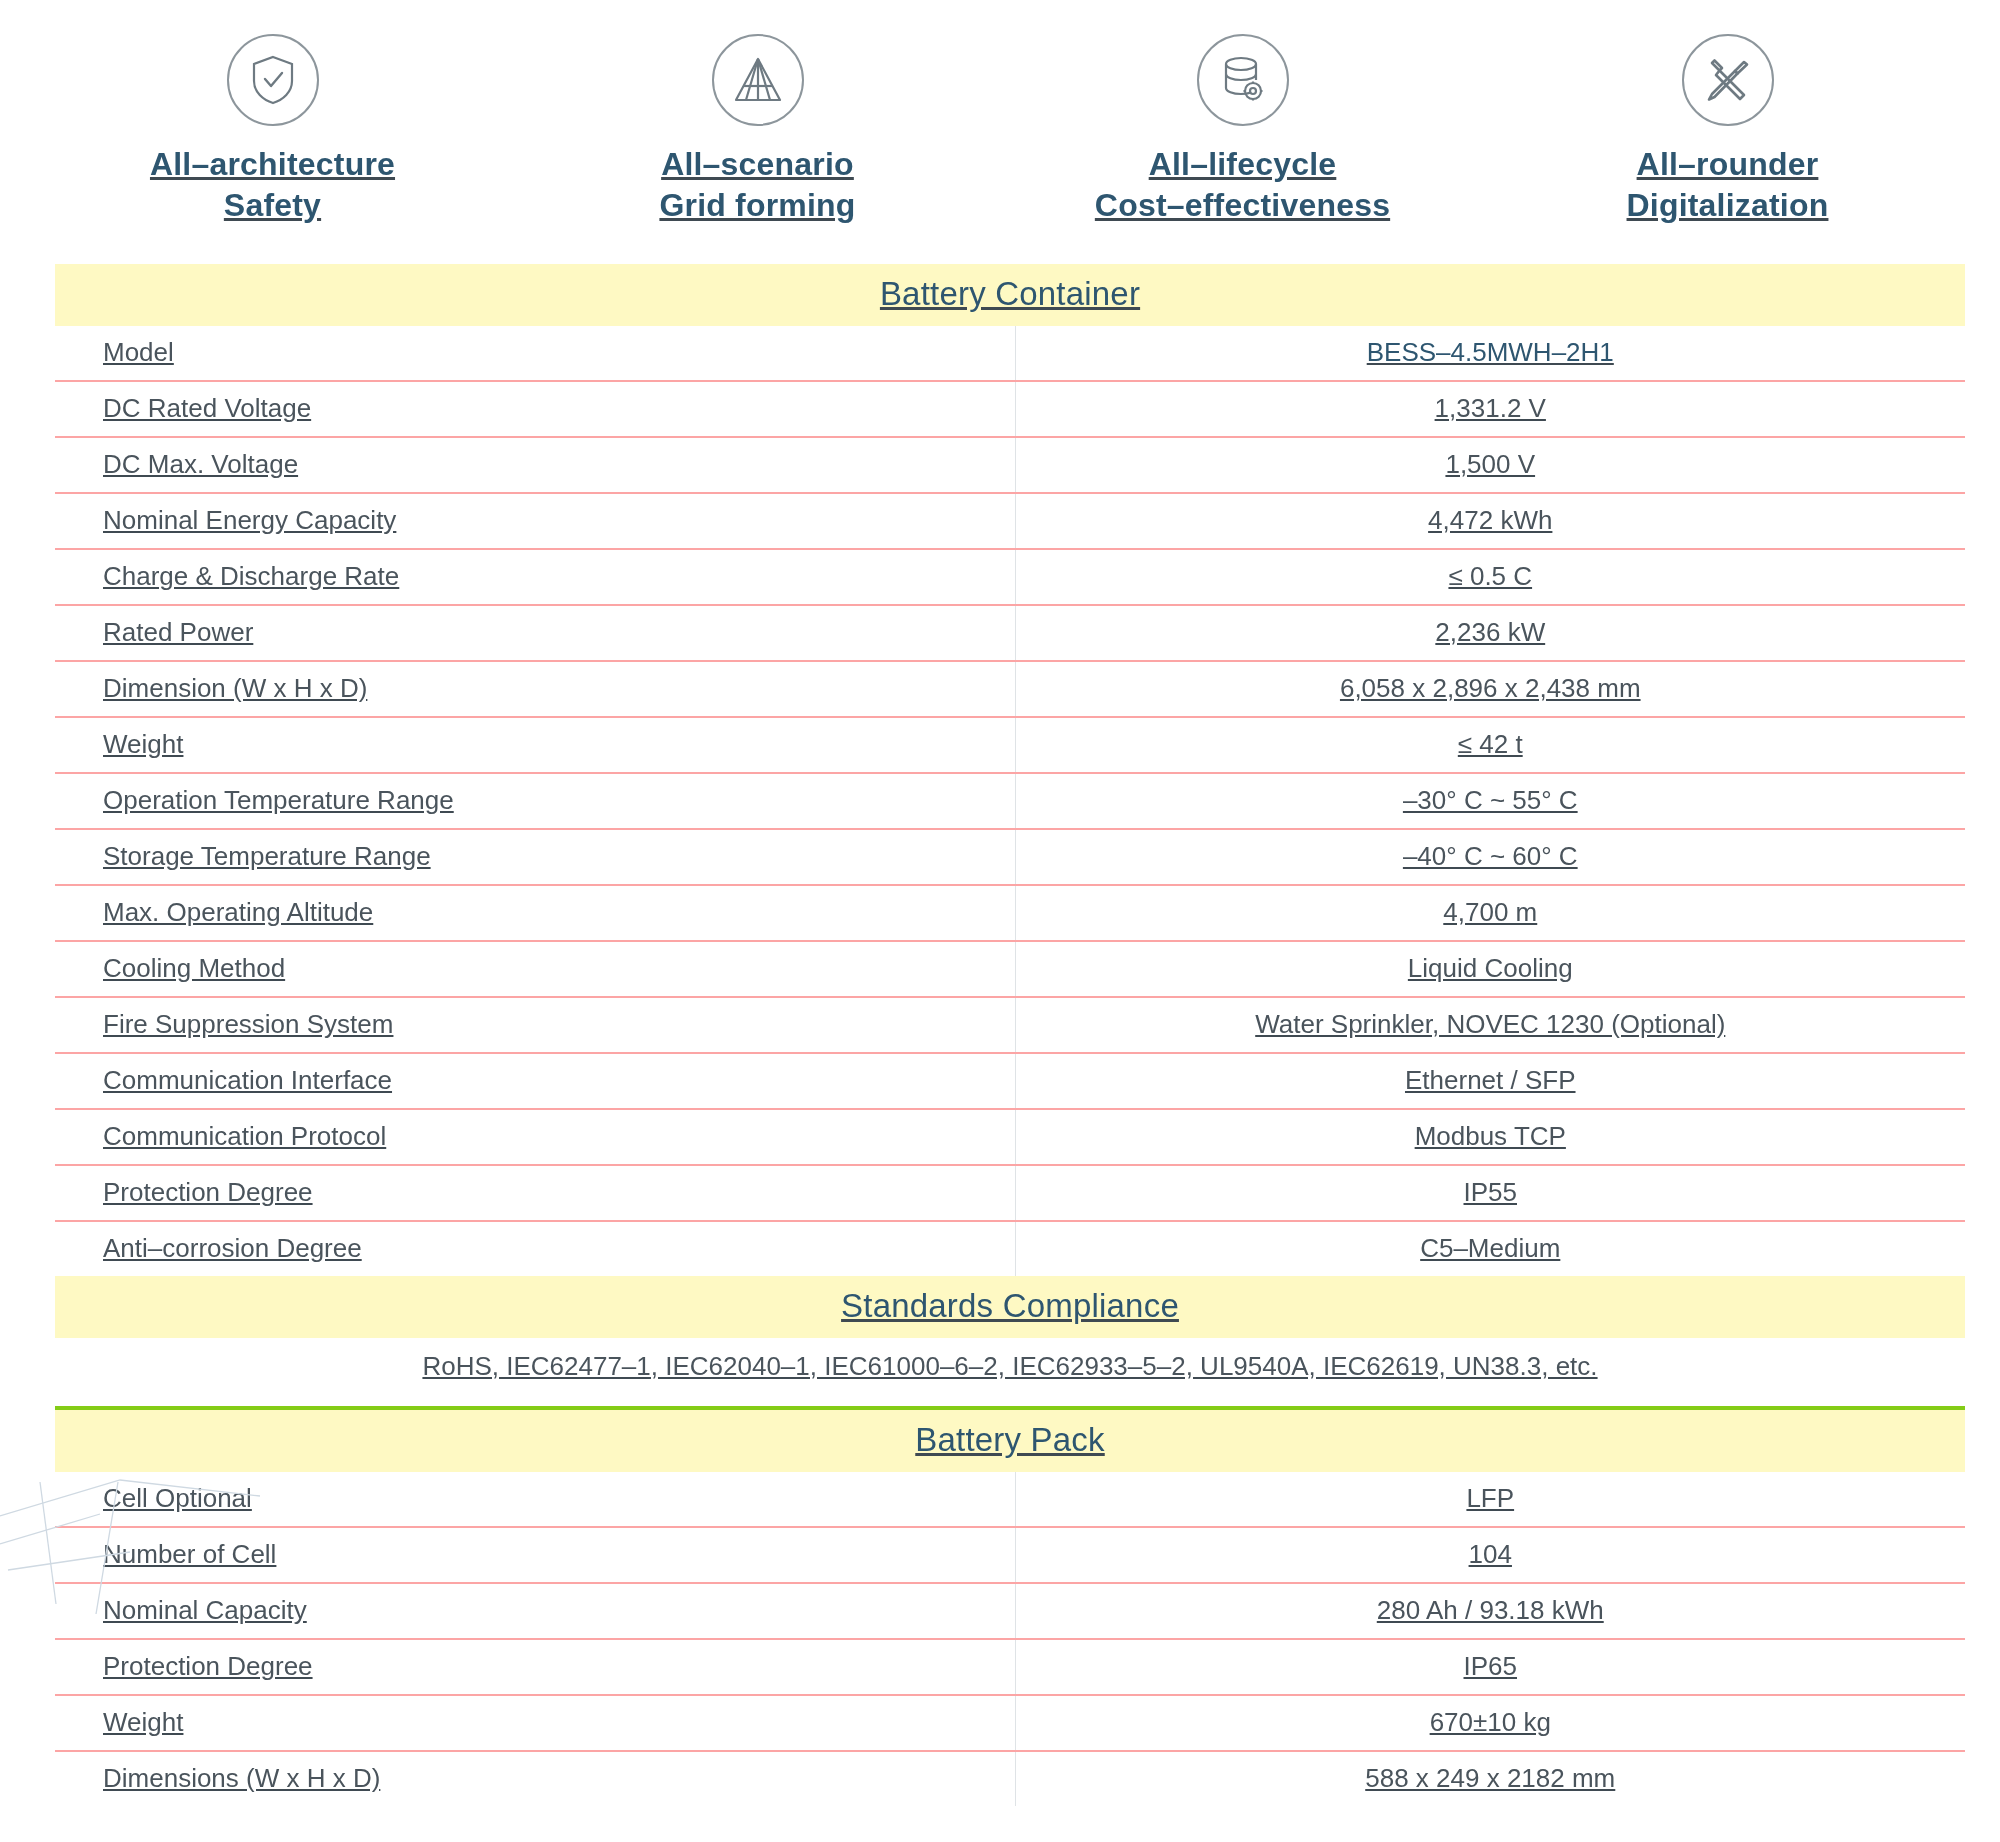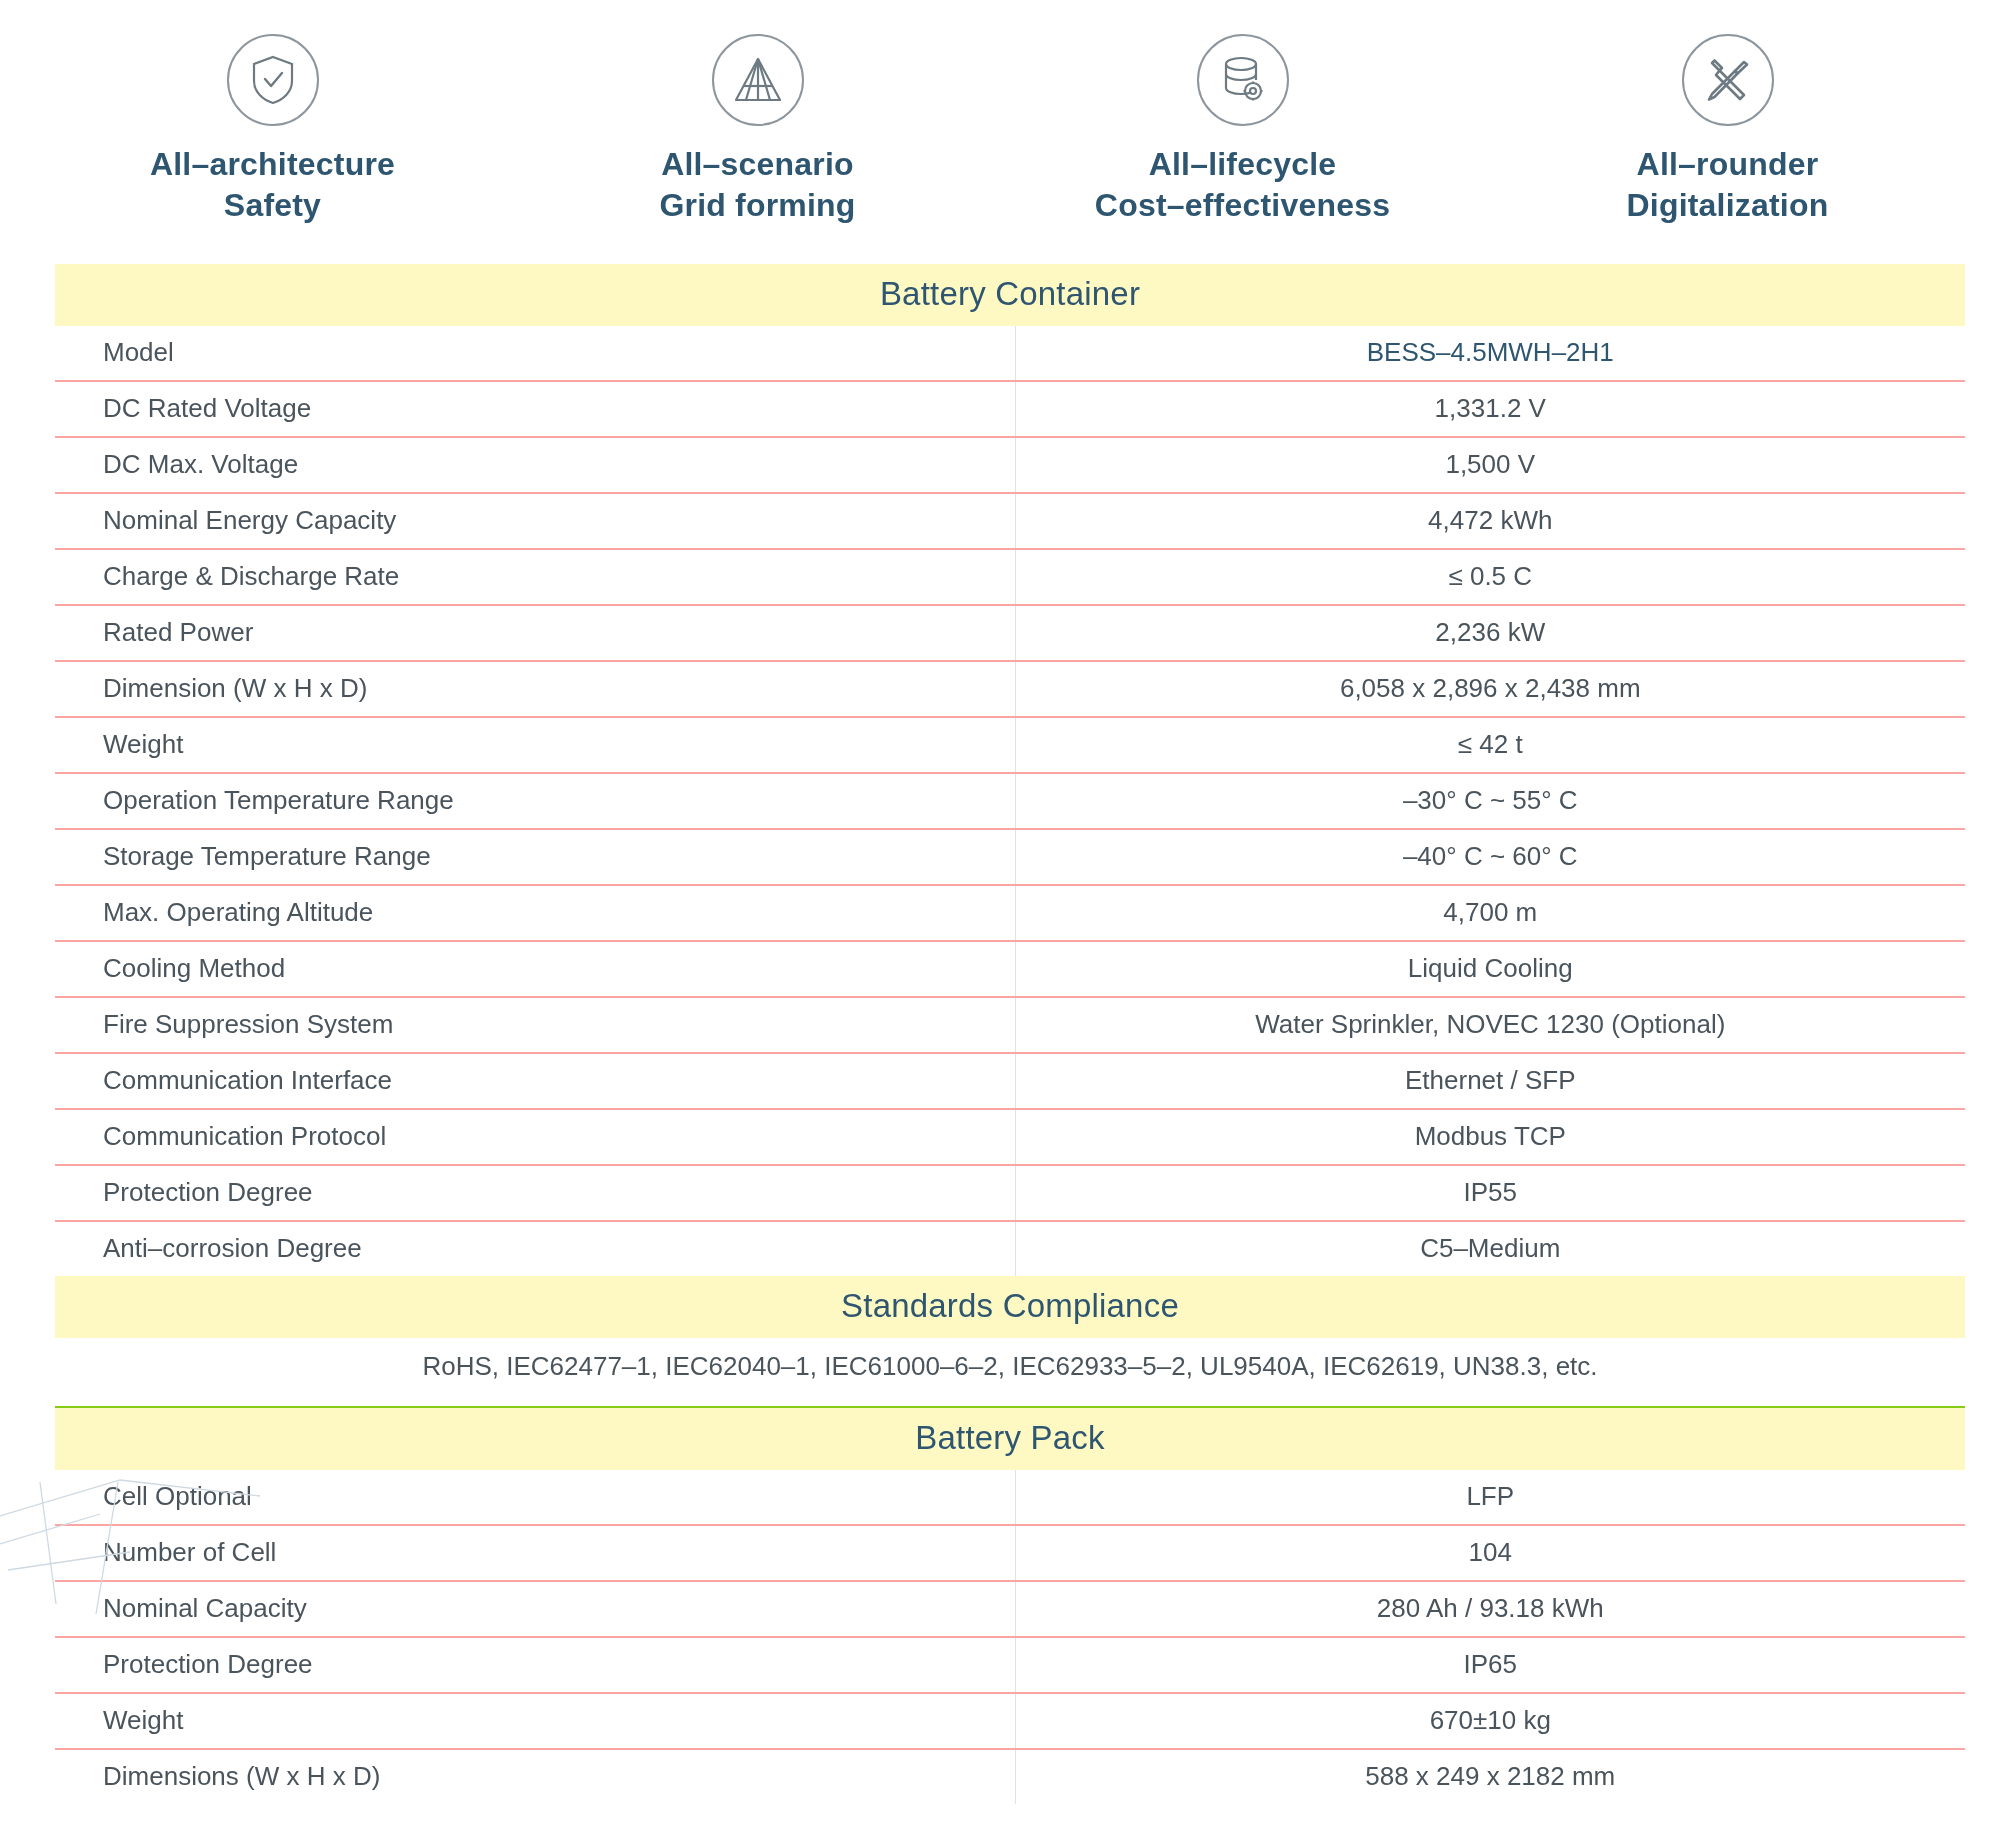--- a/index.html
+++ b/index.html
@@ -14,20 +14,21 @@
     font-family: "Liberation Sans", sans-serif;
     color: #3f4a52;
     overflow: hidden;
   }
 
   .page {
     position: relative;
     width: 2000px;
     height: 1614px;
     padding: 0;
+    text-decoration: underline;
   }
 
   
   .features {
     display: flex;
     align-items: flex-start;
     padding: 34px 30px 0 30px;
   }
   .feature {
     flex: 1 1 0;
@@ -94,21 +95,21 @@
     text-align: center;
   }
   tr.data td.value.accent {
     color: #2e5670;
     margin-top: 31px;
   }
   tr.data.first td {
     border-top: none;
   }
   tr.compliance td {
-    border-bottom: 2px solid #84cc16;
+    border-bottom: 4px solid #84cc16;
     font-size: 26px;
     text-align: center;
     padding: 13px 0 24px 0;
     color: #4a545c;
   }
   tr.last-of-table td { border-bottom: none; }
 
   
   .decor {
     position: absolute;

